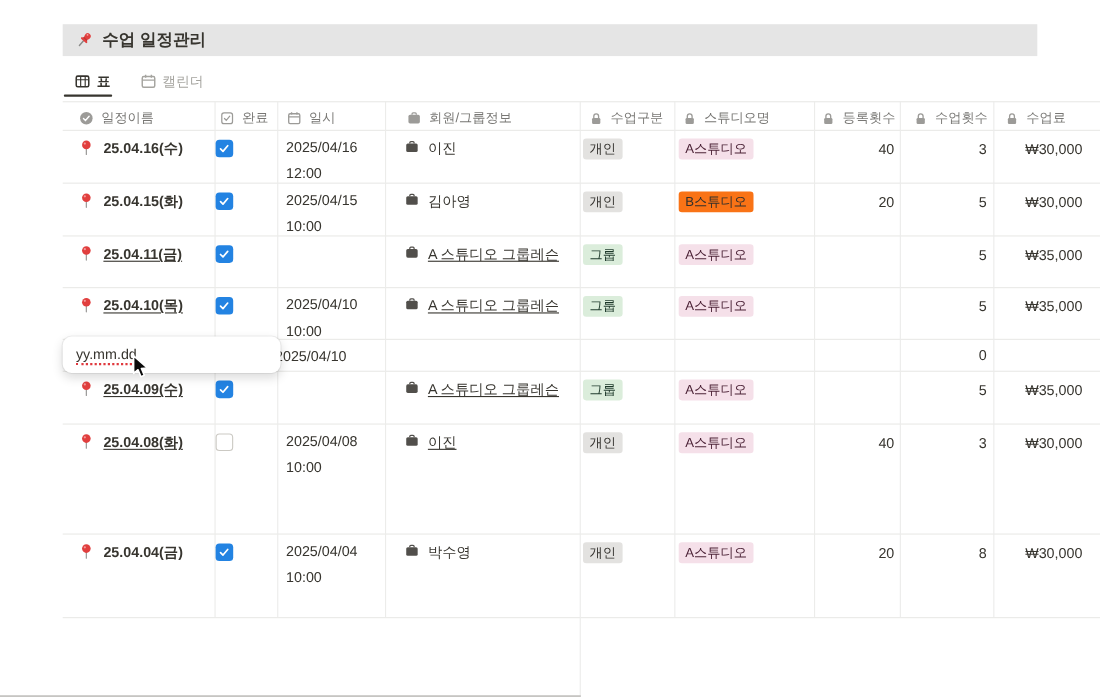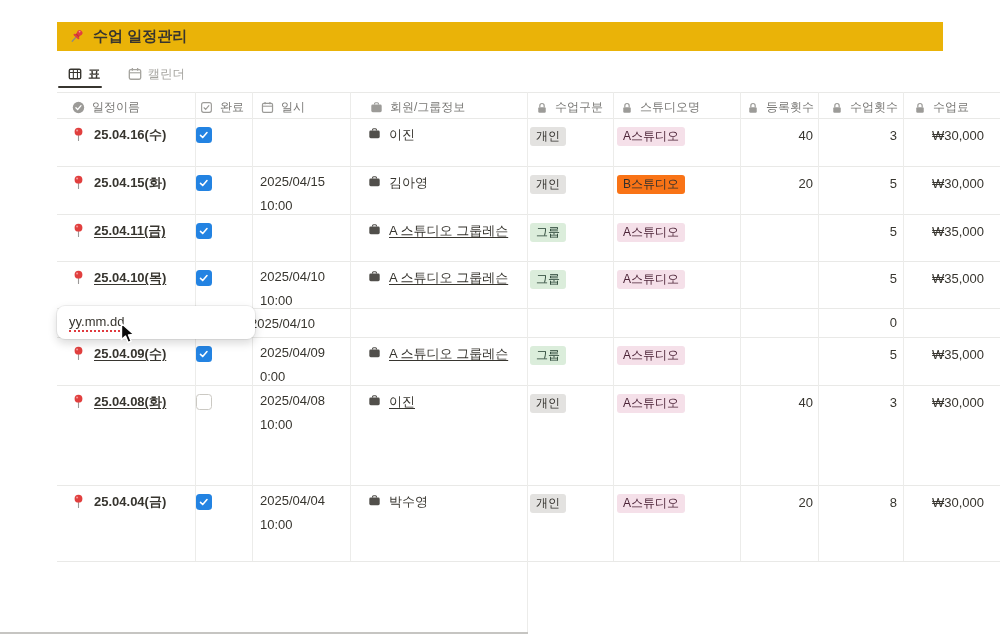--- a/index.html
+++ b/index.html
@@ -1,20 +1,20 @@
 <!DOCTYPE html>
 <html><head>
 <meta charset="utf-8">
 <style>
   * { margin:0; padding:0; box-sizing:border-box; }
   html,body { width:1000px; height:634px; }
   body { position:relative; overflow:hidden; background:#fff; color:#37352F;
          font-family:"Liberation Sans","DejaVu Sans",sans-serif; }
   .abs { position:absolute; }
-  .title-band { left:57px; top:22px; width:886px; height:29px; background:#eab308;
+  .title-band { left:57px; top:22px; width:886px; height:29px; background:#e5e5e5;
                 display:flex; align-items:center; gap:8px; padding-left:11px; }
   .title-icon { display:flex; align-items:center; }
   .page-title { font-size:15px; font-weight:700; }
   .tabs { left:68px; top:63px; height:22px; display:flex; gap:27px; align-items:center; }
   .tab { display:flex; align-items:center; gap:6px; font-size:12.5px; cursor:default; }
   .tab .tic { display:flex; align-items:center; }
   .tab.active { color:#37352F; font-weight:700; }
   .tab.inactive { color:#A5A49F; }
   .tab-underline { left:58px; top:86px; width:44px; height:2px; background:#37352F; border-radius:1px; }
   .hline { background:#E9E9E7; height:1px; left:57px; width:943px; }
@@ -202,20 +202,24 @@
             <circle cx="5.5" cy="3.7" r="1.1" fill="#F29A9A"></circle>
           </svg>
         </div>
         <div class="name-text">25.04.16(수)</div>
       </div>
       <div class="cell checkbox on" style="background: rgb(35, 131, 226);">
         <svg width="12" height="12" viewBox="0 0 14 14">
           <path d="M2.9 7.4l2.6 2.6 5-5.9" stroke="#fff" stroke-width="1.8" fill="none" stroke-linecap="round" stroke-linejoin="round"></path>
         </svg>
       </div>
+      <div class="cell date-cell">
+        <div>2025/04/16</div>
+        <div>12:00</div>
+      </div>
       <div class="cell member-cell">
         <div class="brief-ic">
           <svg width="13" height="13" viewBox="0 0 16 16">
             <path d="M5.6 4.2V3.3c0-.7.5-1.2 1.2-1.2h2.4c.7 0 1.2.5 1.2 1.2v.9" stroke="#514F4B" stroke-width="1.4" fill="none"></path>
             <rect x="1.6" y="4.2" width="12.8" height="9.6" rx="1.8" fill="#514F4B"></rect>
           </svg>
         </div>
         <div class="member-text">이진</div>
       </div>
       <div class="cell type-cell"><div class="tag" style="background: rgb(227, 226, 224); color: rgb(50, 48, 44);">개인</div></div>
@@ -334,24 +338,20 @@
             <circle cx="5.5" cy="3.7" r="1.1" fill="#F29A9A"></circle>
           </svg>
         </div>
         <div class="name-text linked">25.04.09(수)</div>
       </div>
       <div class="cell checkbox on" style="background: rgb(35, 131, 226);">
         <svg width="12" height="12" viewBox="0 0 14 14">
           <path d="M2.9 7.4l2.6 2.6 5-5.9" stroke="#fff" stroke-width="1.8" fill="none" stroke-linecap="round" stroke-linejoin="round"></path>
         </svg>
       </div>
-      <div class="cell date-cell">
-        <div>2025/04/09</div>
-        <div>0:00</div>
-      </div>
       <div class="cell member-cell">
         <div class="brief-ic">
           <svg width="13" height="13" viewBox="0 0 16 16">
             <path d="M5.6 4.2V3.3c0-.7.5-1.2 1.2-1.2h2.4c.7 0 1.2.5 1.2 1.2v.9" stroke="#514F4B" stroke-width="1.4" fill="none"></path>
             <rect x="1.6" y="4.2" width="12.8" height="9.6" rx="1.8" fill="#514F4B"></rect>
           </svg>
         </div>
         <div class="member-text linked">A 스튜디오 그룹레슨</div>
       </div>
       <div class="cell type-cell"><div class="tag" style="background: rgb(219, 237, 219); color: rgb(28, 56, 41);">그룹</div></div>

